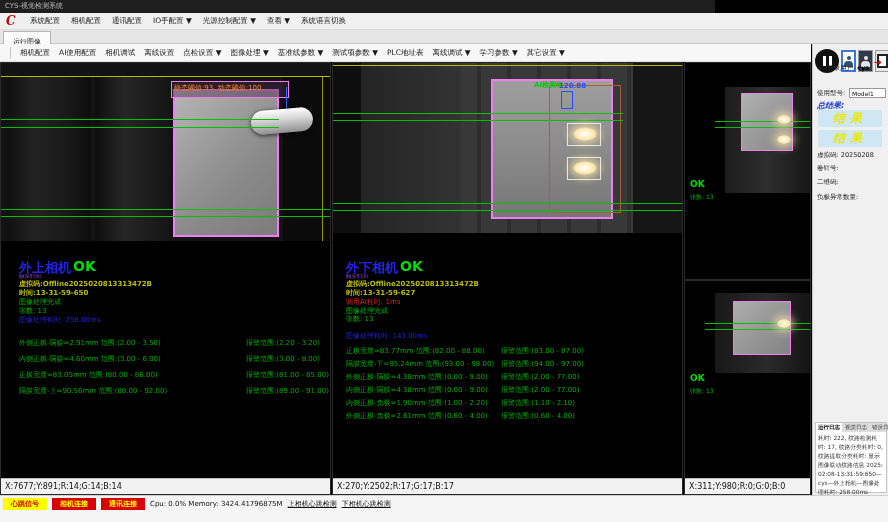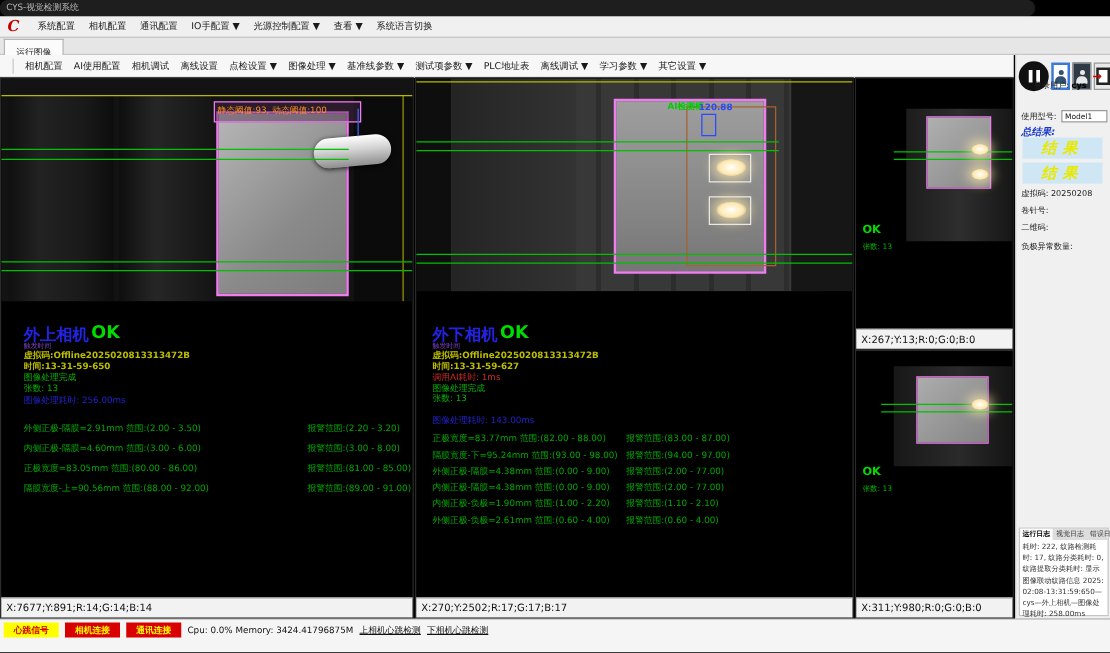--- a/index.html
+++ b/index.html
@@ -1,22 +1,22 @@
 <!DOCTYPE html>
 <html><head>
 <meta charset="utf-8">
 <style>
   * { margin:0; padding:0; box-sizing:border-box; }
   html,body { width:888px; height:522px; overflow:hidden; background:#000;
     font-family:"DejaVu Sans","Liberation Sans",sans-serif; }
   #root { position:relative; width:888px; height:522px; background:#000; }
 
   
-  .titlebar { position:absolute; left:0; top:0; width:828px; height:13px; background:#1e1e1e;
-    color:#b9b9b9; font-size:7px; line-height:13px; padding-left:5px;border-radius:6px; }
+  .titlebar { position:absolute; left:0; top:0; width:715px; height:13px; background:#1e1e1e;
+    color:#b9b9b9; font-size:7px; line-height:13px; padding-left:5px; }
   .menubar { position:absolute; left:0; top:13px; width:888px; height:17px; background:#f0f0f0;
     display:flex; align-items:center; gap:11px; padding-left:6px; border-bottom:1px solid #dcdcdc; }
   .logo { color:#c40000; font-family:"DejaVu Serif","Liberation Serif",serif;
     font-style:italic; font-weight:bold; font-size:12px; width:13px; }
   .logo::before { content:"C"; }
   .menu-item { font-size:7.5px; color:#1a1a1a; cursor:default; white-space:nowrap; }
   .tabrow { position:absolute; left:0; top:30px; width:888px; height:14px; background:#e6e6e6;
     border-bottom:1px solid #c8c8c8; }
   .tab { position:absolute; left:3px; top:1px; height:13px; background:#fbfbfb;
     border:1px solid #b4b4b4; border-bottom:none; font-size:7px; line-height:12px;
@@ -265,23 +265,20 @@
     <div class="scene" style="width:125px;height:200px;background:#000;">
       <div class="slab" style="left:40px;top:24px;width:85px;height:106px;background:linear-gradient(90deg,#1c1c1c,#2e2e2e 50%,#171717);"></div>
       <div class="part" style="left:56px;top:30px;width:52px;height:58px;border-width:1px;background:linear-gradient(135deg,#b0b0b0,#878787);"></div>
       <div class="hline" style="left:30px;top:58px;width:95px;"></div>
       <div class="hline" style="left:30px;top:64px;width:95px;"></div>
       <div class="glow" style="left:92px;top:52px;width:14px;height:9px;"></div>
       <div class="glow" style="left:92px;top:72px;width:14px;height:9px;"></div>
       <span class="t" style="left:5px;top:116px;color:#00dc00;font-size:9px;font-weight:bold;">OK</span>
       <span class="t g" style="left:5px;top:130px;font-size:6px;">张数: 13</span>
     </div>
-    <div class="coordbar">
-      <span>X:267;Y:13;R:0;G:0;B:0</span>
-    </div>
   </div>
 
   <div class="view" style="left:684px;top:280px;width:127px;height:215px;">
     <div class="scene" style="width:125px;height:197px;background:#000;">
       <div class="slab" style="left:30px;top:12px;width:95px;height:80px;background:linear-gradient(90deg,#181818,#2a2a2a 55%,#141414);"></div>
       <div class="part" style="left:48px;top:20px;width:58px;height:54px;border-width:1px;background:linear-gradient(135deg,#adadad,#838383);"></div>
       <div class="hline" style="left:20px;top:42px;width:105px;"></div>
       <div class="hline" style="left:20px;top:48px;width:105px;"></div>
       <div class="glow" style="left:92px;top:38px;width:14px;height:9px;"></div>
       <span class="t" style="left:5px;top:92px;color:#00dc00;font-size:9px;font-weight:bold;">OK</span>

